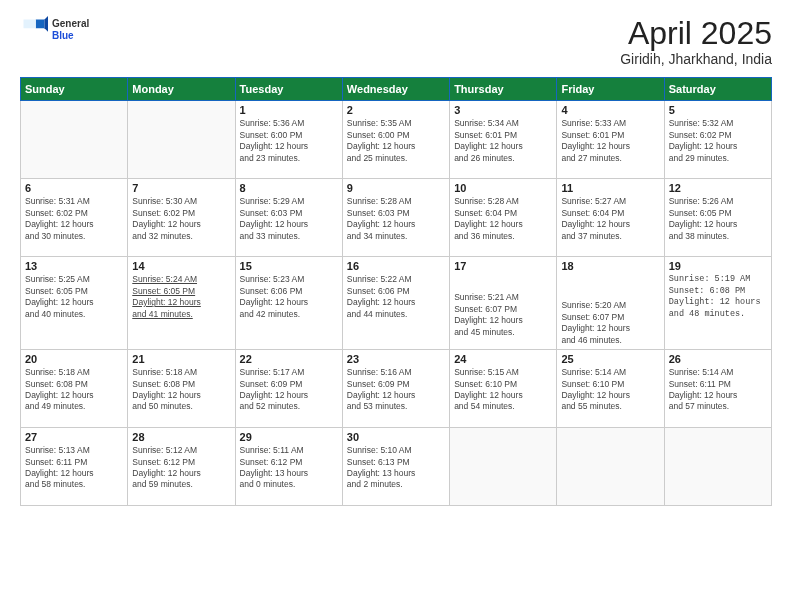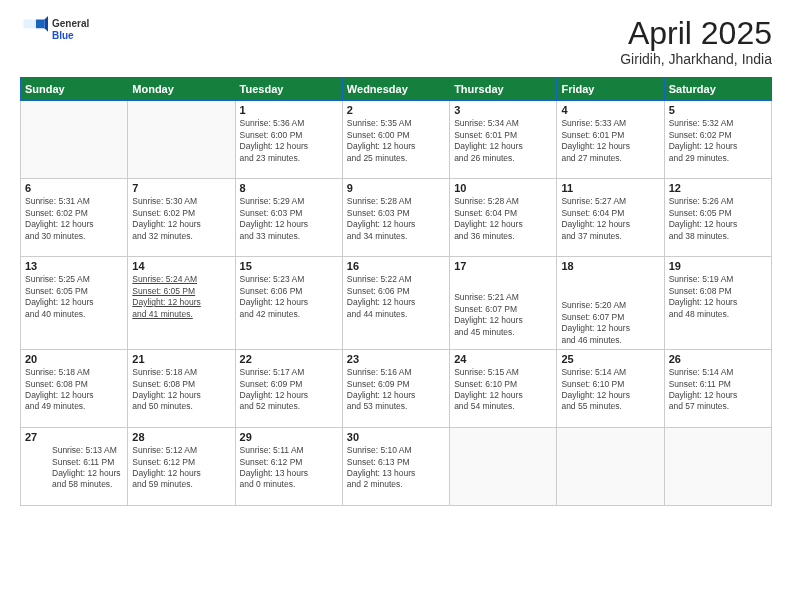--- a/index.html
+++ b/index.html
@@ -255,21 +255,21 @@
           </td>
           <td>
             <span class="day-num">18</span>
             <div class="day-info" style="white-space: pre-line; margin-top: 28px;">Sunrise: 5:20 AM
 Sunset: 6:07 PM
 Daylight: 12 hours
 and 46 minutes.</div>
           </td>
           <td>
             <span class="day-num">19</span>
-            <div class="day-info" style="white-space: pre-line;">Sunrise: 5:19 AM
+            <div class="day-info" style="white-space: pre-line; font-family: Liberation Mono, monospace;">Sunrise: 5:19 AM
 Sunset: 6:08 PM
 Daylight: 12 hours
 and 48 minutes.</div>
           </td>
         </tr>
         <tr>
           <td>
             <span class="day-num">20</span>
             <div class="day-info" style="white-space: pre-line;">Sunrise: 5:18 AM
 Sunset: 6:08 PM
@@ -315,21 +315,21 @@
             <span class="day-num">26</span>
             <div class="day-info" style="white-space: pre-line;">Sunrise: 5:14 AM
 Sunset: 6:11 PM
 Daylight: 12 hours
 and 57 minutes.</div>
           </td>
         </tr>
         <tr>
           <td>
             <span class="day-num">27</span>
-            <div class="day-info" style="white-space: pre-line; margin-left: 27px;">Sunrise: 5:13 AM
+            <div class="day-info" style="white-space: pre-line;">Sunrise: 5:13 AM
 Sunset: 6:11 PM
 Daylight: 12 hours
 and 58 minutes.</div>
           </td>
           <td>
             <span class="day-num">28</span>
             <div class="day-info" style="white-space: pre-line;">Sunrise: 5:12 AM
 Sunset: 6:12 PM
 Daylight: 12 hours
 and 59 minutes.</div>

